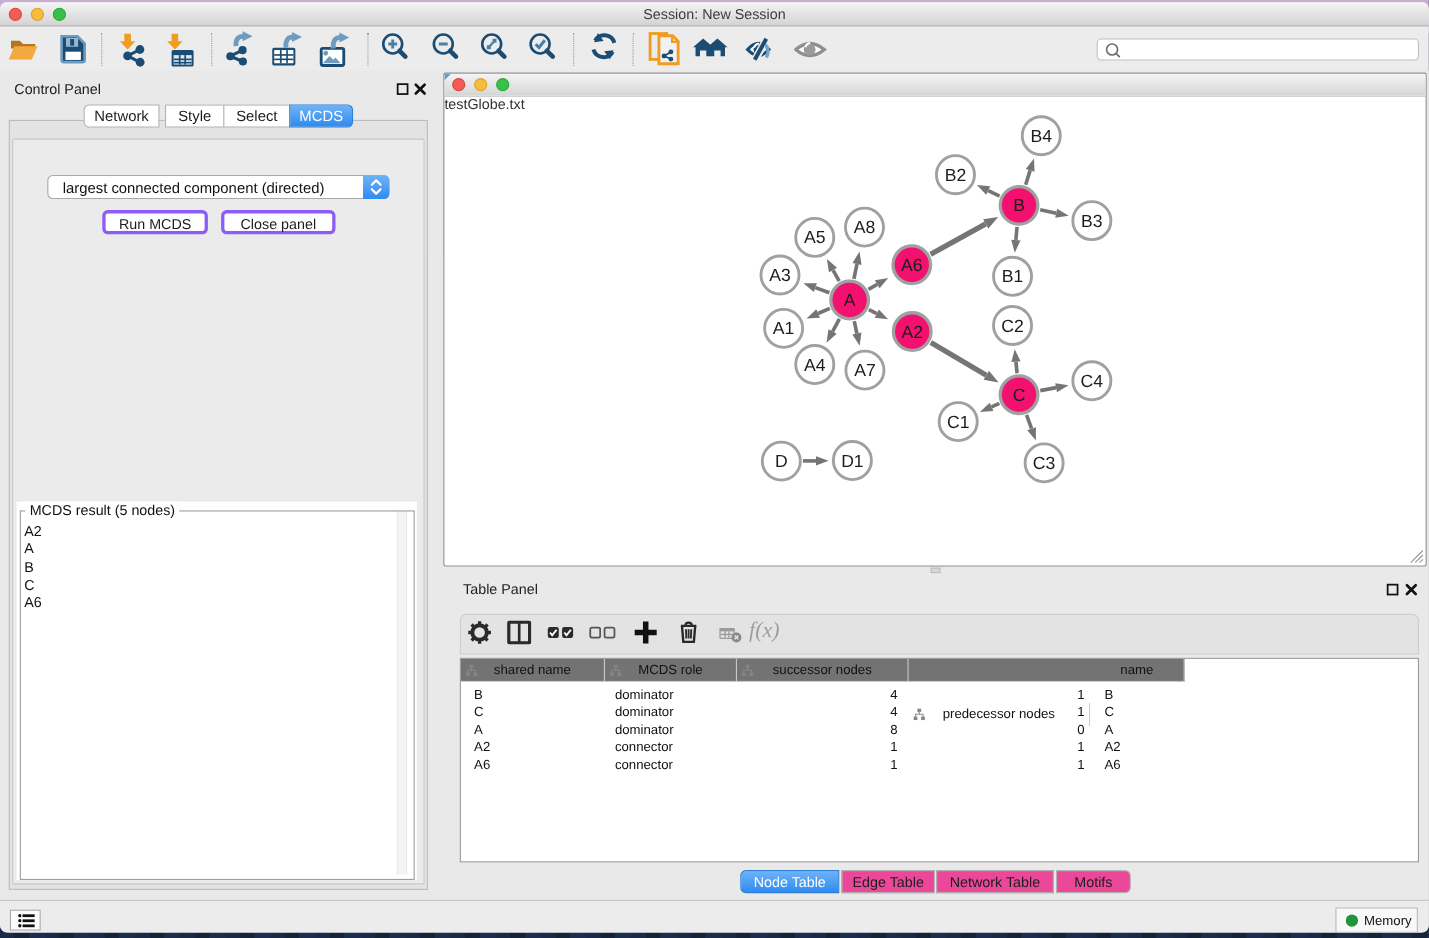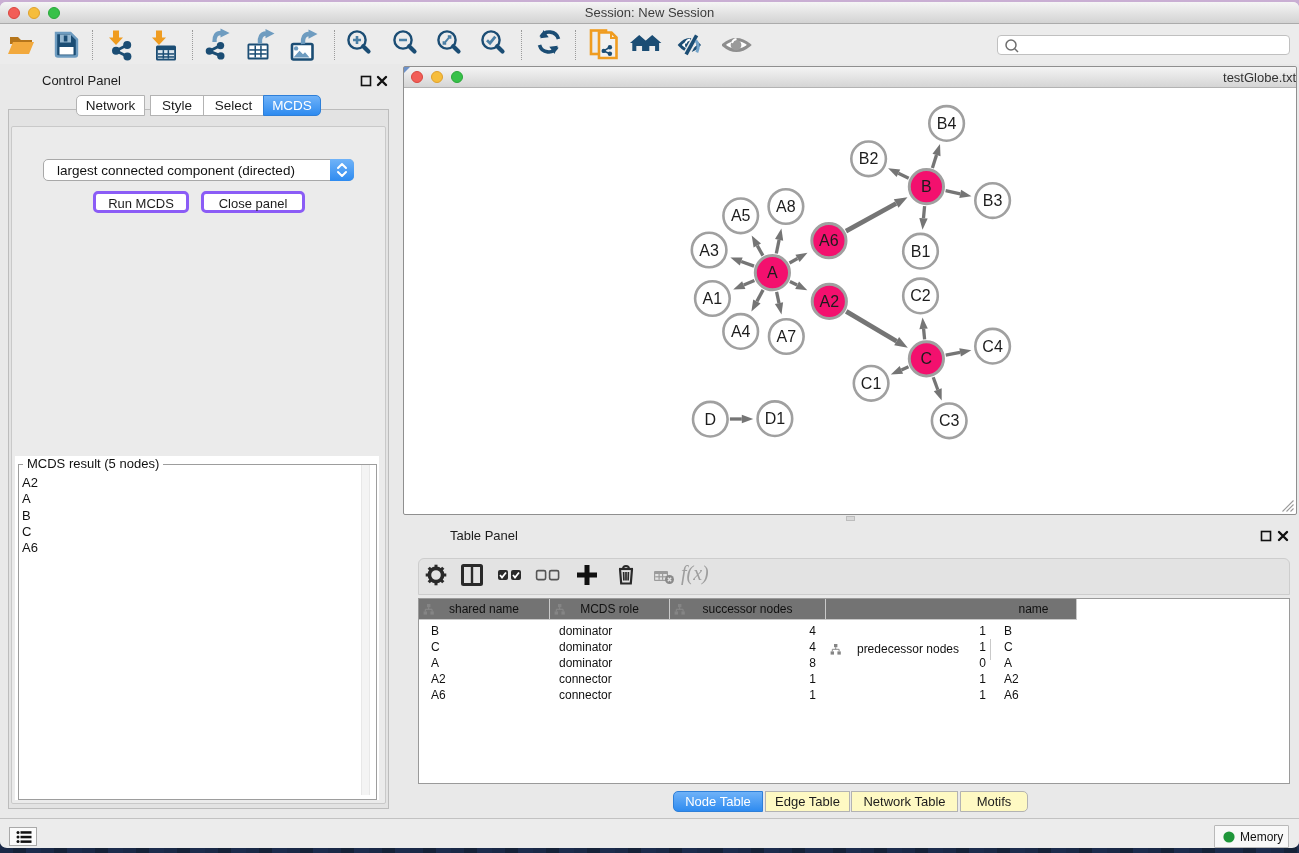--- a/index.html
+++ b/index.html
@@ -20,21 +20,21 @@
 .tl { position:absolute; top:5px; width:12px; height:12px; border-radius:50%; }
 
 #toolbar { position:absolute; left:0; top:23px; width:1299px; height:39px; }
 .tbsep { position:absolute; top:5px; height:30px; width:0;
   border-left:1px dotted #9b9b9b; }
 .tbi { position:absolute; top:3px; }
 #searchbox { position:absolute; left:997px; top:10px; width:293px; height:20px;
   background:#fff; border:1px solid #c0c0c0; border-radius:4px; }
 
 #cpanel { position:absolute; left:0; top:62px; width:397px; height:754px; background:#e9e9e9; }
-.ptitle { font-size:13px; color:#1c1c1c;margin-left:29px; }
+.ptitle { font-size:13px; color:#1c1c1c; }
 #cp-content { position:absolute; left:8px; top:45px; width:381px; height:700px;
   background:#e3e3e3; border:1px solid #bcbcbc; }
 #cp-inner { position:absolute; left:11px; top:62px; width:375px; height:678px;
   background:#ebebeb; border:1px solid #c9c9c9; border-radius:2px; }
 .tabrow { position:absolute; top:31px; height:21px; }
 .tab { position:absolute; top:0; height:21px; background:#fff; border:1px solid #b3b3b3;
   font-size:13.5px; color:#1c1c1c; text-align:center; line-height:19px; }
 .tab.sel { background:linear-gradient(#6fb2f8,#2e8bf0); color:#fff; border-color:#2e7fd8; }
 #optlabel { position:absolute; left:0; width:397px; top:73px; text-align:center;
   font-size:14px; color:#1c1c1c; }
@@ -53,37 +53,37 @@
 #listbox .li { font-size:13px; color:#111; padding-left:7px; height:16.3px; line-height:16.3px; }
 #lscroll { position:absolute; left:346px; top:9px; width:9px; height:330px;
   background:#f4f4f4; border-left:1px solid #e8e8e8; border-right:1px solid #e8e8e8; }
 
 #netarea { position:absolute; left:397px; top:62px; width:902px; height:458px; background:#e9e9e9; }
 #netwin { position:absolute; left:6px; top:2px; width:894px; height:449px;
   background:#fff; border:1px solid #8f8f8f; border-radius:2px; }
 #nettitle { position:absolute; left:0; top:0; width:100%; height:21px;
   background:linear-gradient(#f4f4f4,#d5d5d5); border-bottom:1px solid #b3b3b3;
   border-radius:3px 3px 0 0; }
-#nettitle .title { position:absolute; left:0; right:0; top:3px; text-align:right;
+#nettitle .title { position:absolute; left:0; right:0; top:20px; text-align:left;
   font-size:13px; color:#323232; }
 #graph { position:absolute; left:0; top:22px; }
 
 #tpanel { position:absolute; left:397px; top:520px; width:902px; height:296px; background:#e9e9e9; }
 #ttoolbar { position:absolute; left:21px; top:36px; width:872px; height:37px;
   background:#e3e3e3; border:1px solid #cdcdcd; border-radius:6px 6px 0 0;text-decoration:underline; }
 #tablebox { position:absolute; left:21px; top:76px; width:872px; height:186px;
   background:#fff; border:1px solid #9a9a9a; }
 #thead { position:absolute; left:0; top:0; width:658px; height:21px;
   background:#737373; border-bottom:1px solid #c9c9c9; }
 .hcell { position:absolute; top:0; height:21px; border-right:1px solid #c9c9c9;
   font-size:12px; color:#111; text-align:center; line-height:21px; }
 .trow { position:absolute; font-size:12px; color:#111; height:16px; line-height:16px; }
 .tc { position:absolute; }
 .tcr { position:absolute; text-align:right; }
-.btab { position:absolute; top:269px; height:21px; background:#fef9c3; border:1px solid #b3b3b3;
+.btab { position:absolute; top:269px; height:21px; background:#ec4899; border:1px solid #b3b3b3;
   font-size:13px; color:#1c1c1c; text-align:center; line-height:19px; }
 .btab.sel { background:linear-gradient(#6fb2f8,#2e8bf0); color:#fff; border-color:#2e7fd8; }
 
 #statusbar { position:absolute; left:0; top:816px; width:1299px; height:29px;
   background:#ececec; border-top:1px solid #c2c2c2; }
 #memorybtn { position:absolute; left:1214px; top:6px; width:75px; height:23px;
   background:#f8f8f8; border:1px solid #b9b9b9; border-radius:1px; font-size:12px; color:#111; }
 #listbtn { position:absolute; left:9px; top:8px; width:28px; height:19px;
   background:#fbfbfb; border:1px solid #a9a9a9; }
 </style>

